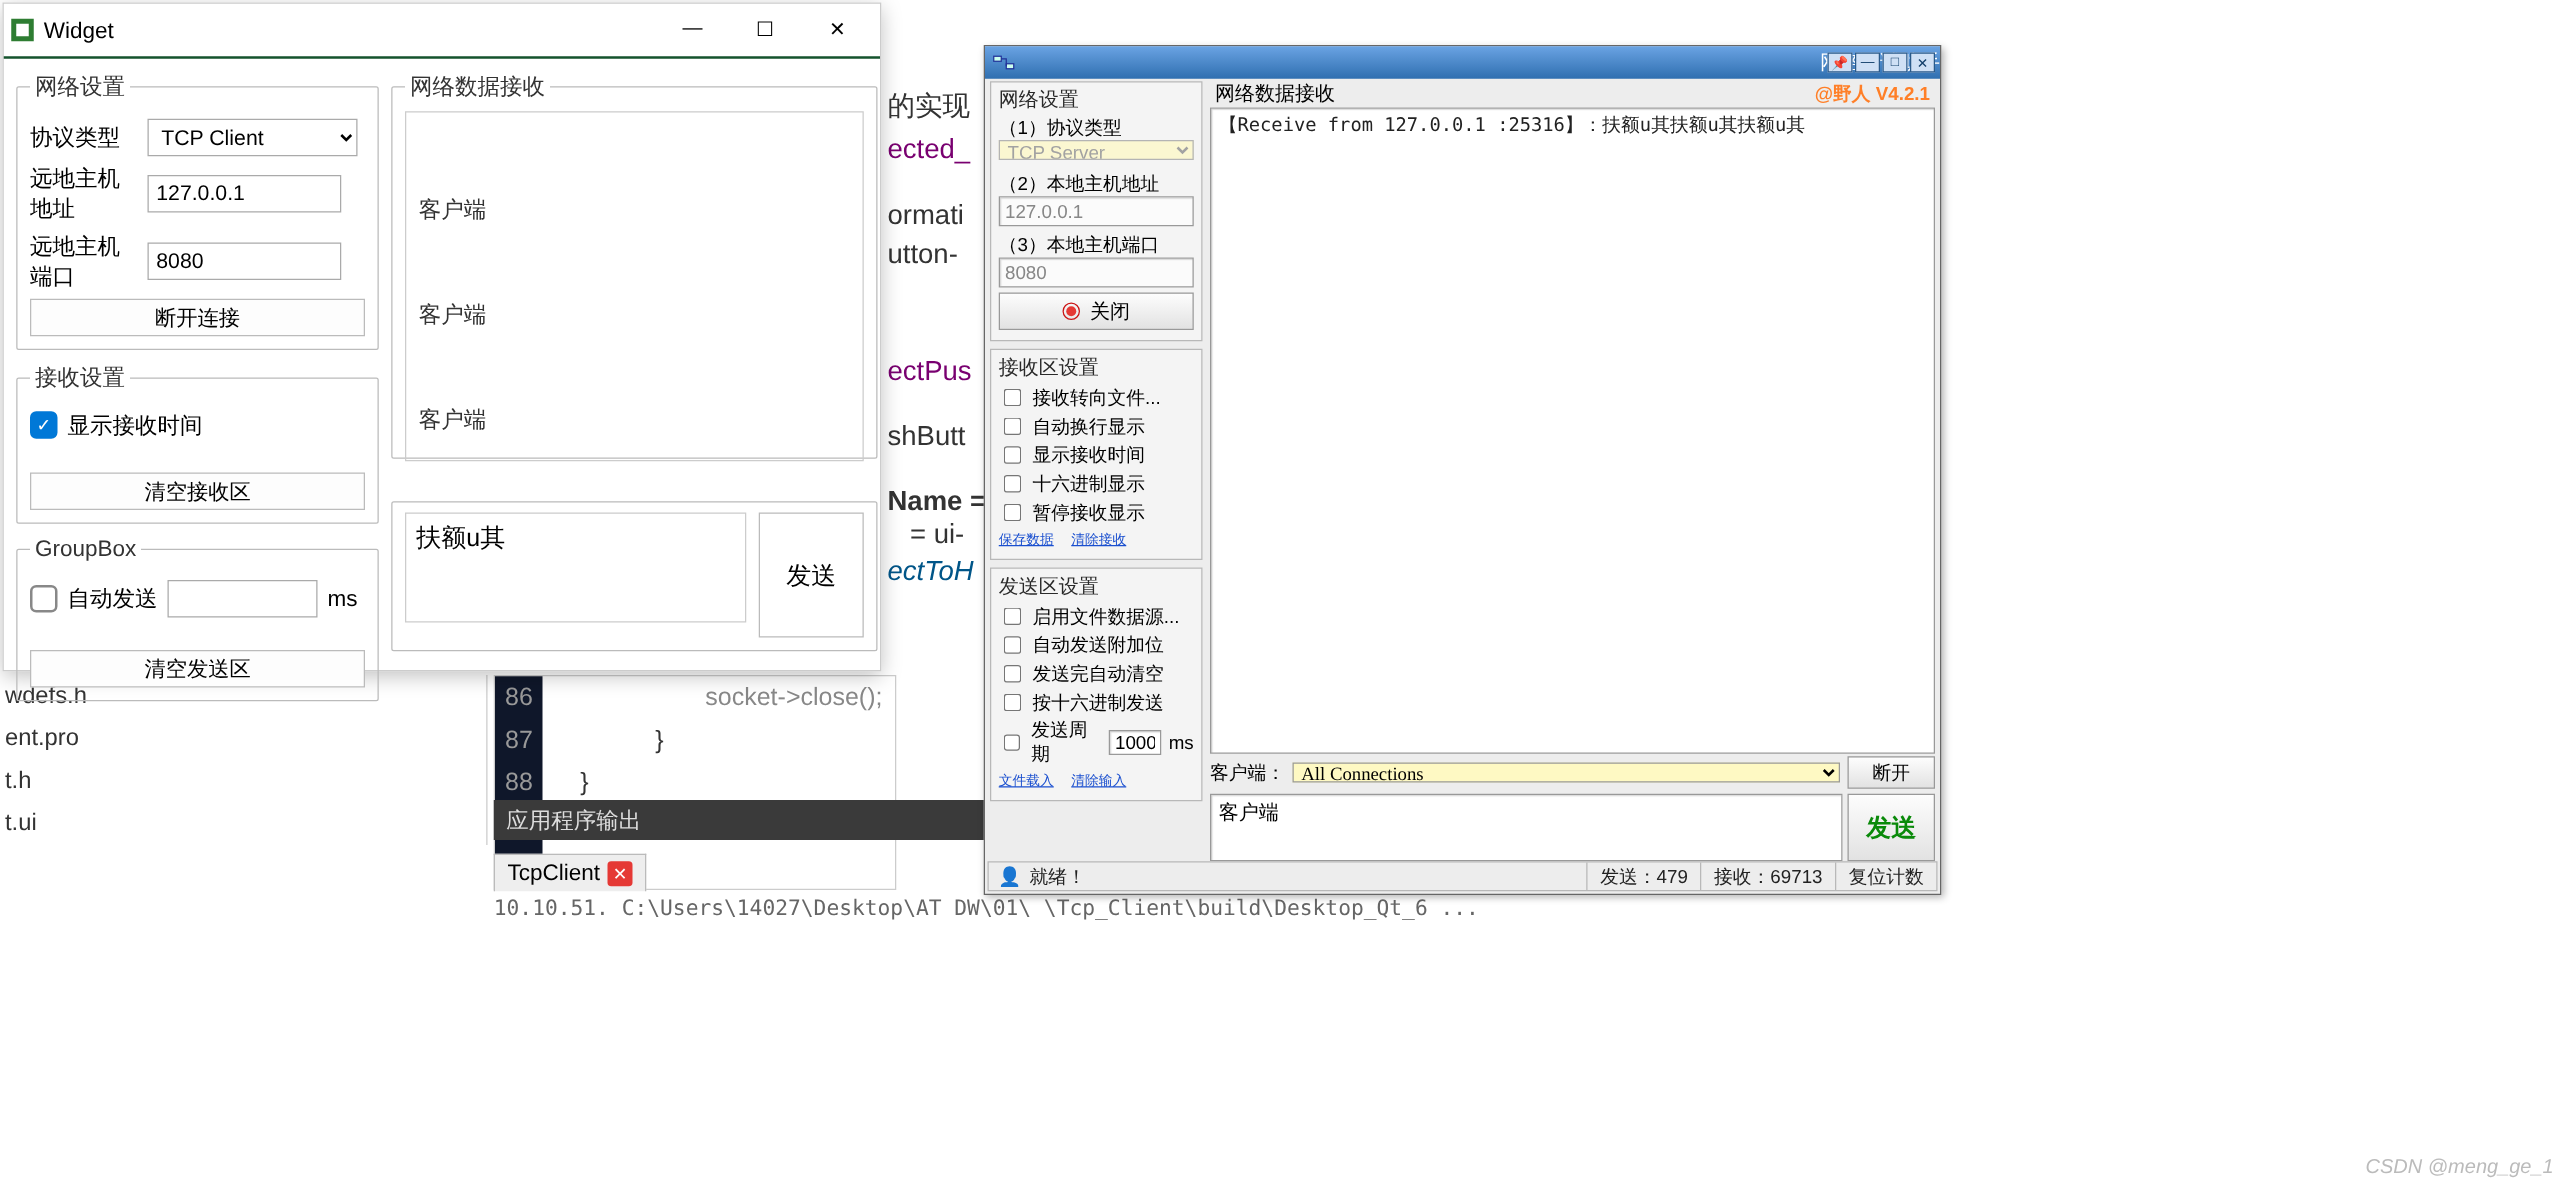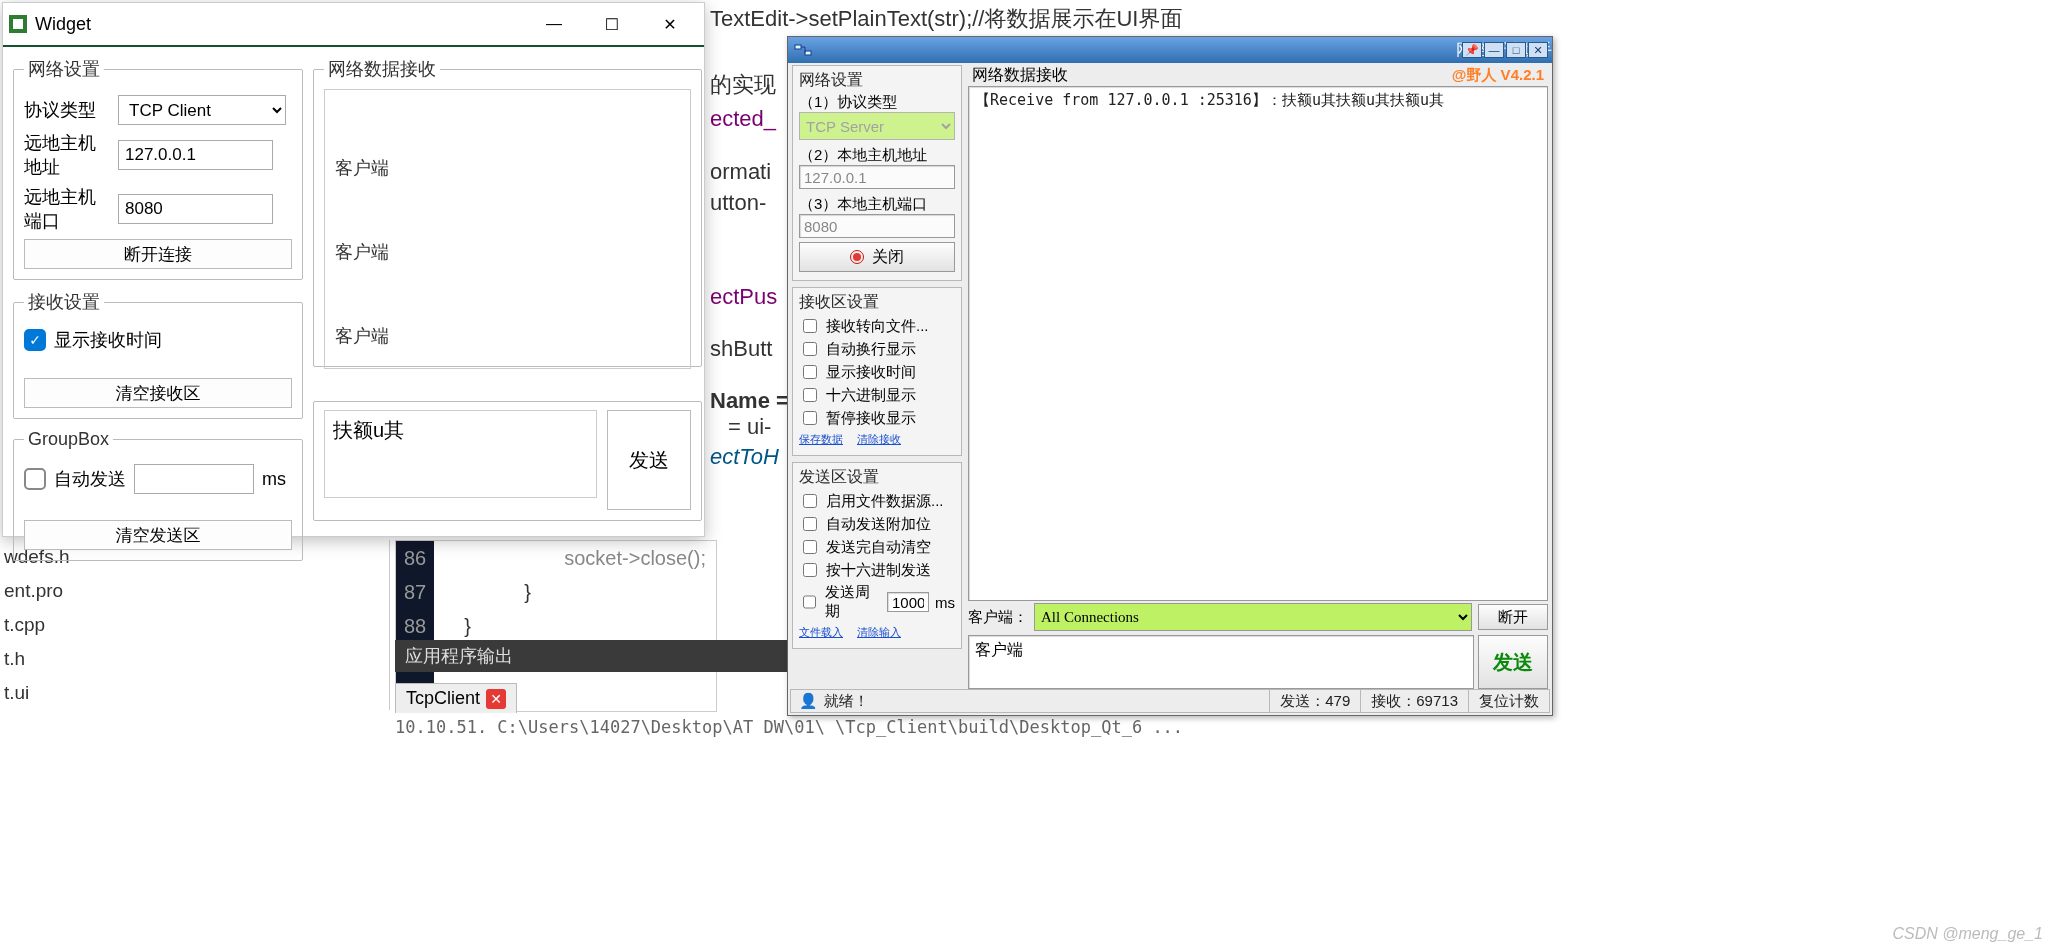--- a/index.html
+++ b/index.html
@@ -42,21 +42,21 @@
   .a-title { height:26px; background:linear-gradient(#6aa3e3,#2f6fb0); color:#fff; display:flex; align-items:center; justify-content:flex-end; font-size:16px; position:relative;}
   .a-title .ico { position:absolute; left:6px; width:18px; height:16px; }
   .a-title .wctrl { position:absolute; right:4px; display:flex; gap:2px;}
   .wctrl span{ width:20px; height:16px; border:1px solid #2a5a8a; display:inline-flex; align-items:center; justify-content:center; background:#cfe0f5; color:#14406b; font-size:11px;}
   .a-body { display:flex; position:absolute; top:26px; bottom:26px; left:2px; right:2px;}
   .a-left { width:176px; display:flex; flex-direction:column; gap:6px; padding:2px 4px 0 2px;}
   .panel { border:1px solid #b8b8b8; background:#f4f4f4; padding:4px 6px 8px 6px;}
   .panel .hdr { color:#2a2a2a; font-size:16px; margin-bottom:2px;}
   .old-input { border:1px solid #999; height:24px; background:#fff; padding:0 4px; font-size:15px; width:100%; box-shadow:inset 1px 1px 1px rgba(0,0,0,.15);}
   .old-input[disabled]{ color:#888; background:#fbfbfb;}
-  .old-select { border:1px solid #999; height:28px; background:#bef264; font-size:15px; width:100%; padding:0 2px;}
+  .old-select { border:1px solid #999; height:16px; background:#fef9c3; font-size:15px; width:100%; padding:0 2px;}
   .old-btn { border:1px solid #999; background:linear-gradient(#fdfdfd,#e2e2e2); height:30px; display:flex; align-items:center; justify-content:center; gap:8px; cursor:pointer; margin-top:4px;}
   .sun { width:14px; height:14px; border-radius:50%; border:1px solid #c91313; position:relative;}
   .sun::before{content:''; position:absolute; inset:2px; background:#e53935; border-radius:50%;}
   .sun .rays{ position:absolute; inset:-5px; }
   .rlist label{display:flex; align-items:center; gap:6px; font-size:15px; margin:3px 0;}
   .rlist input[type=checkbox]{ width:14px; height:14px;}
   .links { display:flex; gap:14px; margin-top:4px;}
   .links a{ color:#1a4fcf; text-decoration:underline; font-size:11px; cursor:pointer;}
   .a-right { flex:1; display:flex; flex-direction:column; padding:2px 2px 0 2px;}
   .rx-hdr { font-size:16px; display:flex; align-items:center; padding:0 4px;}
@@ -72,36 +72,34 @@
   .a-status { position:absolute; left:2px; right:2px; bottom:2px; height:24px; background:#ededed; border:1px solid #b8b8b8; display:flex; align-items:center; font-size:15px; color:#222;}
   .a-status .s1{ display:flex; align-items:center; gap:6px; padding:0 8px; flex:1;}
   .a-status .cell{ border-left:1px solid #b8b8b8; padding:0 10px; height:100%; display:flex; align-items:center;}
   .watermark { position:absolute; right:10px; bottom:8px; color:#bbb; font-size:16px; font-style:italic;}
   .bottom-log-line{ position:absolute; left:395px; top:717px; font-family:Consolas,monospace; font-size:17px; color:#666;}
 </style>
 </head>
 <body>
 
 <div class="code-bg">
-  <div style="position:absolute; top:2px; left:0;"><span>TextEdit-&gt;setPlainText(str);//将数据展示在UI界面</span></div>
   <div style="position:absolute; top:68px; left:0;">的实现</div>
   <div style="position:absolute; top:102px; left:0; color:#790070;">ected_</div>
   <div style="position:absolute; top:155px; left:0;">ormati</div>
   <div style="position:absolute; top:186px; left:0;">utton-</div>
   <div style="position:absolute; top:280px; left:0; color:#790070;">ectPus</div>
   <div style="position:absolute; top:332px; left:0;">shButt</div>
   <div style="position:absolute; top:384px; left:0; font-weight:bold;">Name =</div>
   <div style="position:absolute; top:410px; left:18px;">= ui-</div>
   <div style="position:absolute; top:440px; left:0; font-style:italic; color:#058;">ectToH</div>
 </div>
 
 <div class="file-list">
   <div>wdefs.h</div>
   <div>ent.pro</div>
-  <div>t.cpp</div>
   <div>t.h</div>
   <div>t.ui</div>
 </div>
 
 <div class="editor-block">
   <div class="line-numbers">
     <div>86</div>
       <div>87</div>
       <div>88</div>
       <div>89</div>

